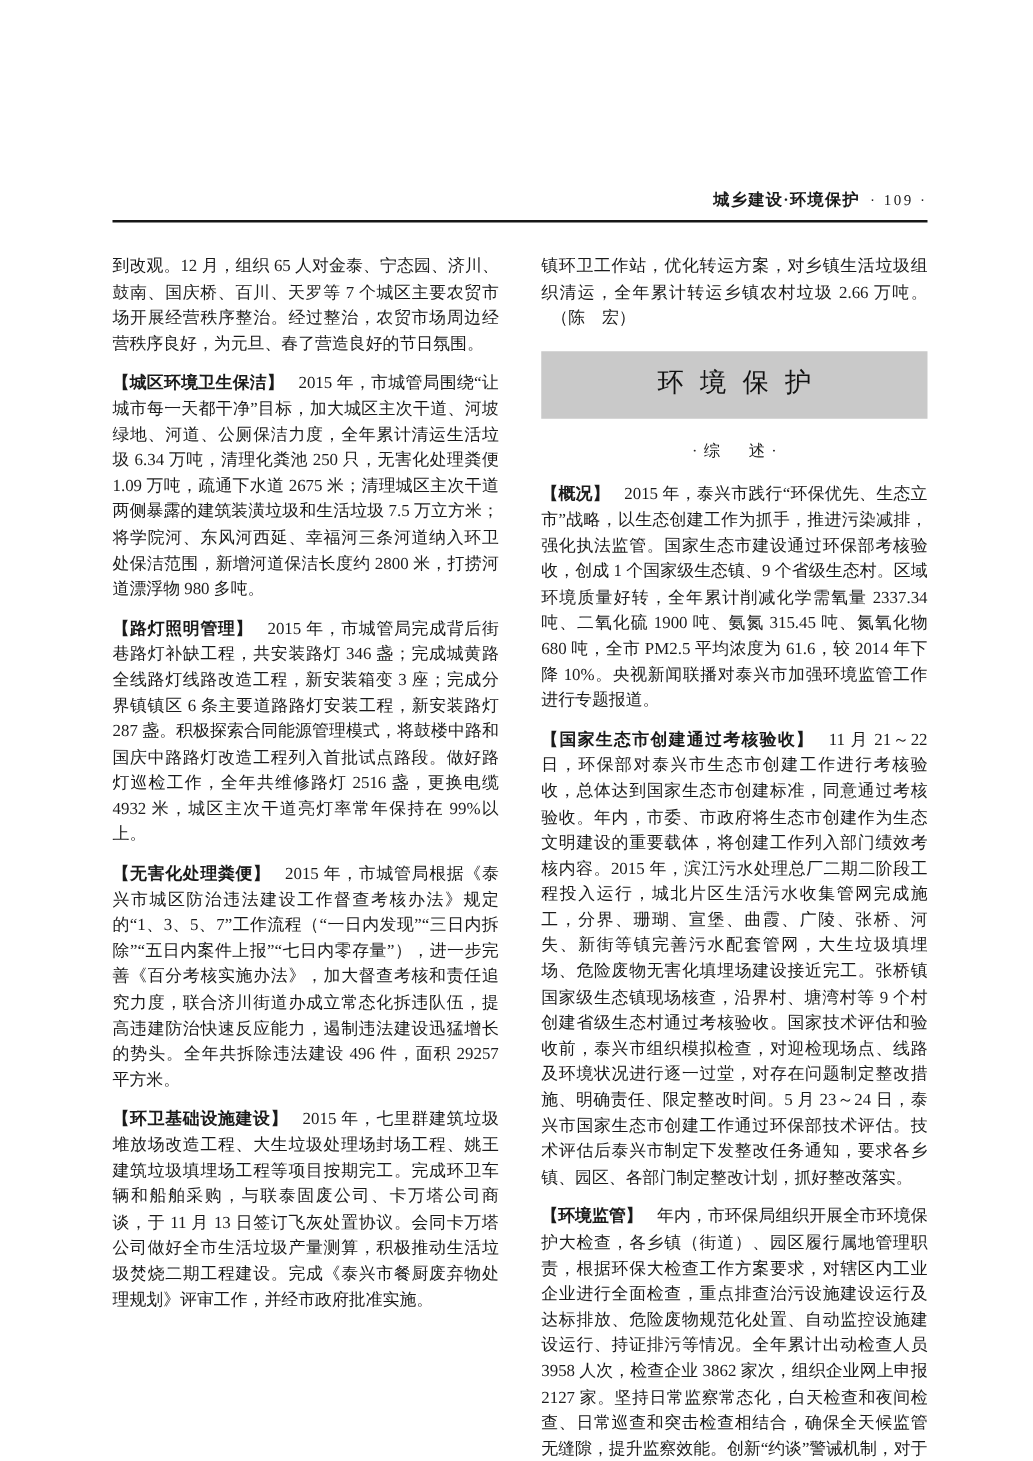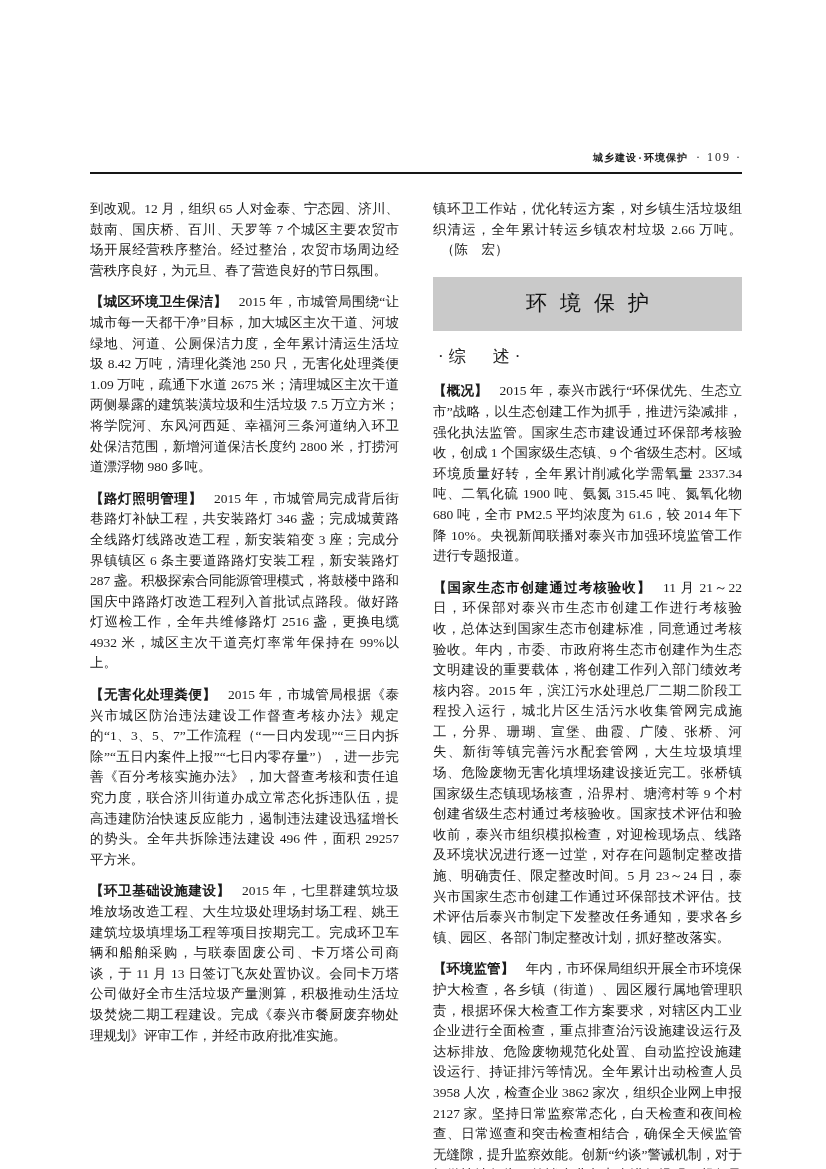--- a/index.html
+++ b/index.html
@@ -7,22 +7,22 @@
     width:826px;height:1169px;background:#ffffff;position:relative;
     overflow:hidden;color:#1b1b1b;
     font-family:"Liberation Serif","DejaVu Serif",serif;
   }
   .content{position:absolute;left:90px;top:110px;width:652px;}
   .page-header{
     display:flex;justify-content:flex-end;align-items:baseline;
     padding-bottom:7px;border-bottom:2px solid #161616;
   }
   .running-title{
-    font-family:Liberation Mono, monospace;
-    font-weight:bold;font-size:10px;letter-spacing:1px;margin-top:41px;
+    font-family:Liberation Serif, serif;
+    font-weight:bold;font-size:13px;letter-spacing:1px;margin-top:41px;
   }
   .page-no{
     font-family:"Liberation Serif","DejaVu Serif",serif;
     font-size:12px;margin-left:8px;letter-spacing:2px;
   }
   .columns{display:flex;gap:34px;margin-top:25px;}
   .col{
     width:313px;font-size:13.5px;line-height:20.6px;
     text-align:justify;text-justify:inter-ideograph;
   }
@@ -36,42 +36,42 @@
   .chapter-box{
     background:#c9c9c9;margin:16px 0 6px 0;height:54px;
     display:flex;align-items:center;justify-content:center;
   }
   .chapter-title{
     font-family:"Liberation Sans","DejaVu Sans",sans-serif;
     font-weight:normal;font-size:21px;letter-spacing:13px;
     text-indent:13px;color:#111;
   }
   .subtitle{
-    font-size:17px;margin:16px 0 14px 0;
+    text-align:center;font-size:13px;margin:16px 0 14px 0;
     letter-spacing:5px;text-indent:5px;color:#222;
   }
 </style>
 </head>
 <body>
 
 <div class="page">
   <div class="content">
 
     <header class="page-header">
       <span class="running-title">城乡建设·环境保护</span>
       <span class="page-no">· 109 ·</span>
     </header>
 
     <div class="columns">
 
       <div class="col">
         <p class="para">到改观。12 月，组织 65 人对金泰、宁态园、济川、鼓南、国庆桥、百川、天罗等 7 个城区主要农贸市场开展经营秩序整治。经过整治，农贸市场周边经营秩序良好，为元旦、春了营造良好的节日氛围。</p>
 
         <p class="para">
-          <span class="sec-title">【城区环境卫生保洁】</span><span>2015 年，市城管局围绕“让城市每一天都干净”目标，加大城区主次干道、河坡绿地、河道、公厕保洁力度，全年累计清运生活垃圾 8.42 万吨，清理化粪池 250 只，无害化处理粪便 1.09 万吨，疏通下水道 2675 米；清理城区主次干道两侧暴露的建筑装潢垃圾和生活垃圾 7.5 万立方米；将学院河、东风河西延、幸福河三条河道纳入环卫处保洁范围，新增河道保洁长度约 2800 米，打捞河道漂浮物 980 多吨。</span>
+          <span class="sec-title">【城区环境卫生保洁】</span><span>2015 年，市城管局围绕“让城市每一天都干净”目标，加大城区主次干道、河坡绿地、河道、公厕保洁力度，全年累计清运生活垃圾 6.34 万吨，清理化粪池 250 只，无害化处理粪便 1.09 万吨，疏通下水道 2675 米；清理城区主次干道两侧暴露的建筑装潢垃圾和生活垃圾 7.5 万立方米；将学院河、东风河西延、幸福河三条河道纳入环卫处保洁范围，新增河道保洁长度约 2800 米，打捞河道漂浮物 980 多吨。</span>
         </p>
 
         <p class="para">
           <span class="sec-title">【路灯照明管理】</span><span>2015 年，市城管局完成背后街巷路灯补缺工程，共安装路灯 346 盏；完成城黄路全线路灯线路改造工程，新安装箱变 3 座；完成分界镇镇区 6 条主要道路路灯安装工程，新安装路灯 287 盏。积极探索合同能源管理模式，将鼓楼中路和国庆中路路灯改造工程列入首批试点路段。做好路灯巡检工作，全年共维修路灯 2516 盏，更换电缆 4932 米，城区主次干道亮灯率常年保持在 99%以上。</span>
         </p>
 
         <p class="para">
           <span class="sec-title">【无害化处理粪便】</span><span>2015 年，市城管局根据《泰兴市城区防治违法建设工作督查考核办法》规定的“1、3、5、7”工作流程（“一日内发现”“三日内拆除”“五日内案件上报”“七日内零存量”），进一步完善《百分考核实施办法》，加大督查考核和责任追究力度，联合济川街道办成立常态化拆违队伍，提高违建防治快速反应能力，遏制违法建设迅猛增长的势头。全年共拆除违法建设 496 件，面积 29257 平方米。</span>
         </p>
 

